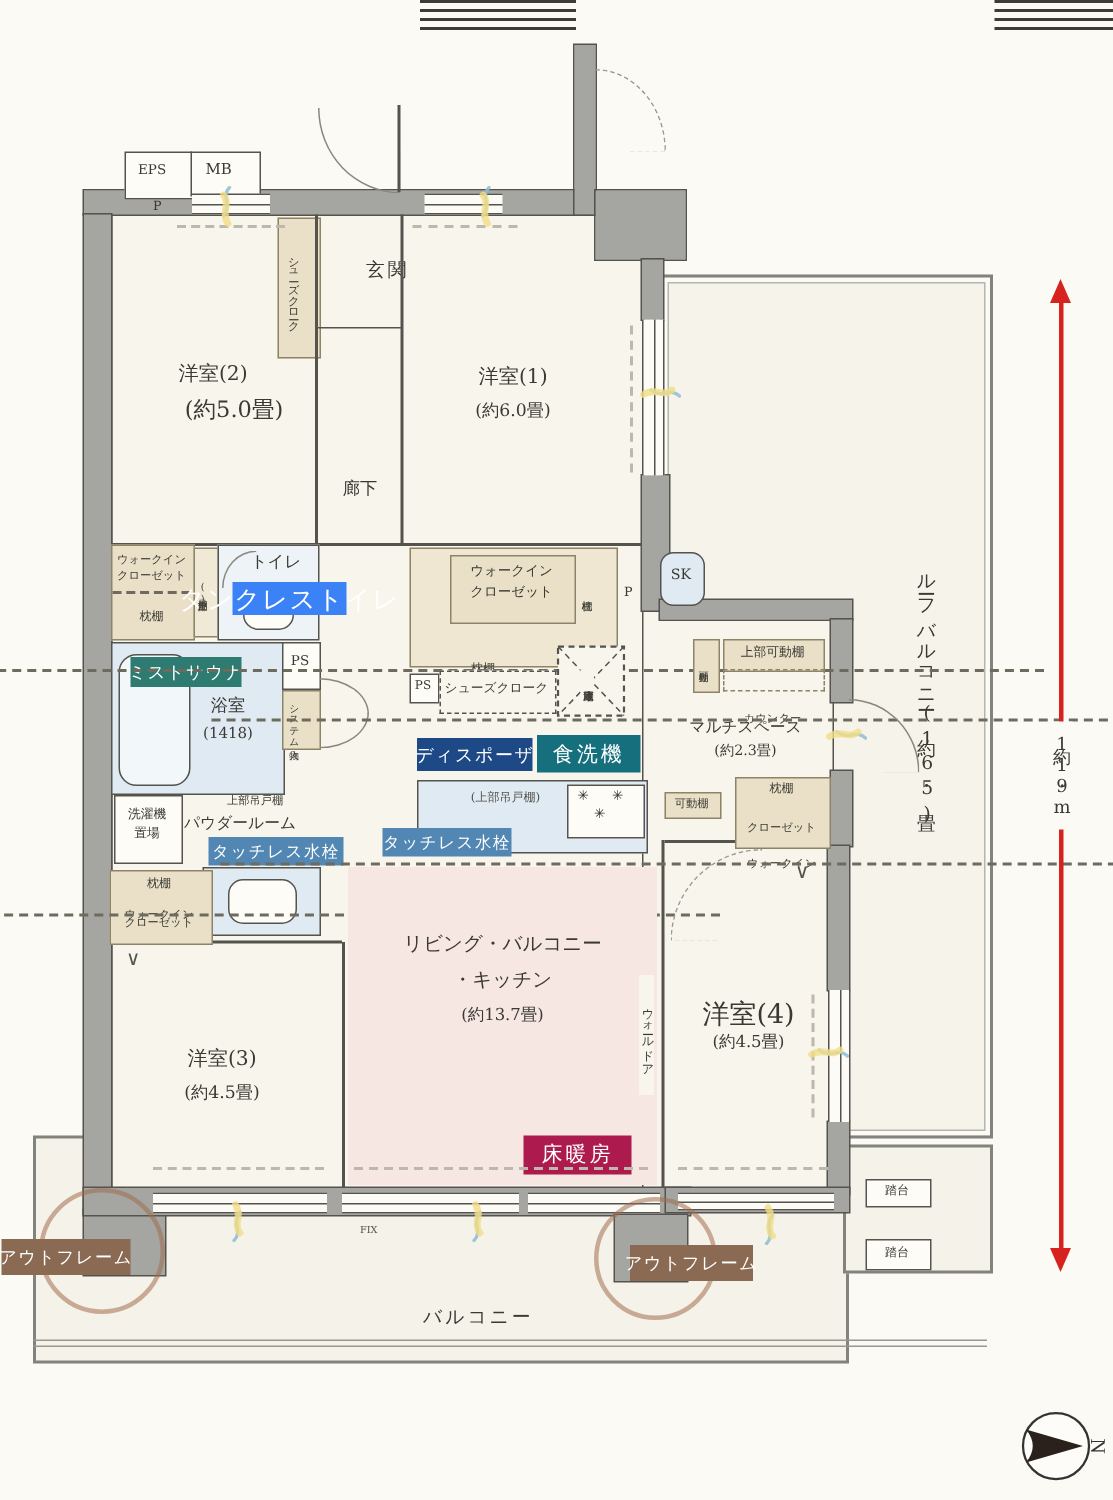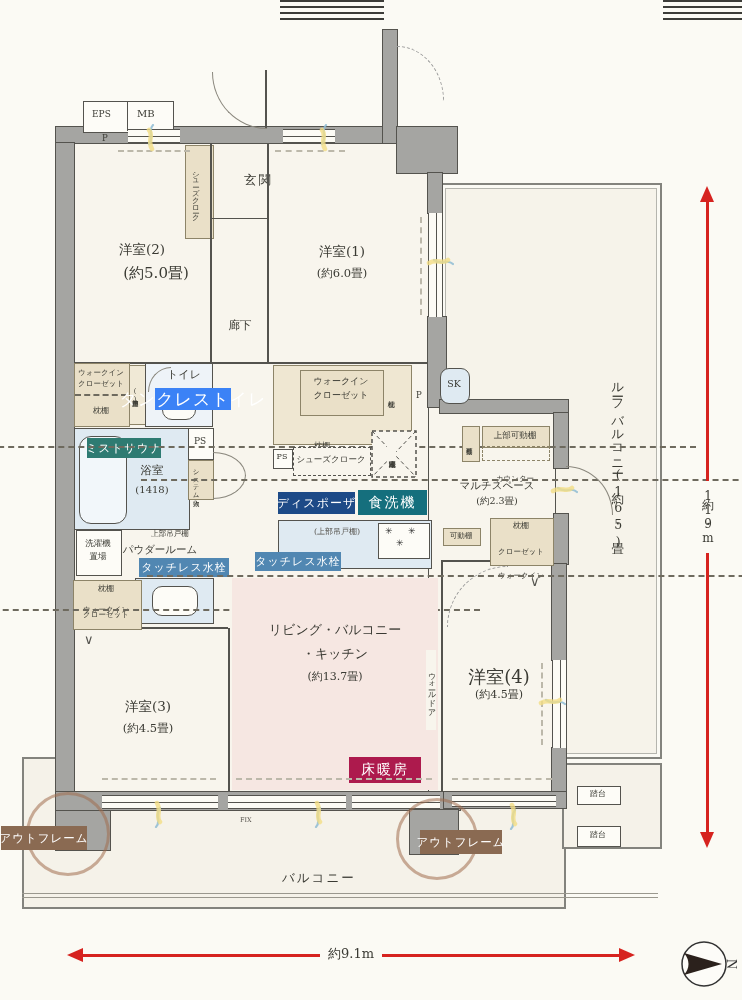--- a/index.html
+++ b/index.html
@@ -256,26 +256,20 @@
     </svg>
   <svg class="abs" style="left:310px;top:800px;transform:rotate(180deg)" width="16" height="28" viewBox="0 0 16 28">
       <path d="M10 1 C4 7 12 12 6 20" stroke="#8fbcd4" stroke-width="2.2" fill="none" stroke-linecap="round" opacity=".85"></path>
       <path d="M6 6 C11 12 4 17 9 25" stroke="#f3dd85" stroke-width="4.5" fill="none" stroke-linecap="round" opacity=".8"></path>
     </svg>
   <svg class="abs" style="left:505px;top:802px;transform:rotate(180deg)" width="16" height="28" viewBox="0 0 16 28">
       <path d="M10 1 C4 7 12 12 6 20" stroke="#8fbcd4" stroke-width="2.2" fill="none" stroke-linecap="round" opacity=".85"></path>
       <path d="M6 6 C11 12 4 17 9 25" stroke="#f3dd85" stroke-width="4.5" fill="none" stroke-linecap="round" opacity=".8"></path>
     </svg>
 
-  <div class="abs" style="left:67px;top:948px;width:568px;height:14px">
-    <div class="abs redline" style="left:8px;top:6px;width:552px;height:3px"></div>
-    <div class="arrowhead" style="left:0;top:0;border-top:7px solid transparent;border-bottom:7px solid transparent;border-right:16px solid #d6231f"></div>
-    <div class="arrowhead" style="right:0;top:0;border-top:7px solid transparent;border-bottom:7px solid transparent;border-left:16px solid #d6231f"></div>
-    <div class="abs lbl" style="left:50%;top:-2px;transform:translateX(-50%);font-size:13px;background:#fbfaf4;padding:0 8px">約9.1m</div>
-  </div>
 
   <div class="abs" style="left:700px;top:186px;width:16px;height:662px">
     <div class="abs redline" style="left:6px;top:8px;width:3px;height:646px"></div>
     <div class="arrowhead" style="left:0;top:0;border-left:7px solid transparent;border-right:7px solid transparent;border-bottom:16px solid #d6231f"></div>
     <div class="arrowhead" style="left:0;bottom:0;border-left:7px solid transparent;border-right:7px solid transparent;border-top:16px solid #d6231f"></div>
     <div class="abs lbl vtext" style="left:0;top:50%;transform:translateY(-50%);font-size:12px;background:#fbfaf4;padding:8px 0;letter-spacing:0">約11・9m</div>
   </div>
 
   <svg class="abs" style="left:676px;top:936px" width="64" height="56" viewBox="0 0 64 56">
     <circle cx="28" cy="28" r="22" fill="#fdfcf8" stroke="#333" stroke-width="1.5"></circle>

